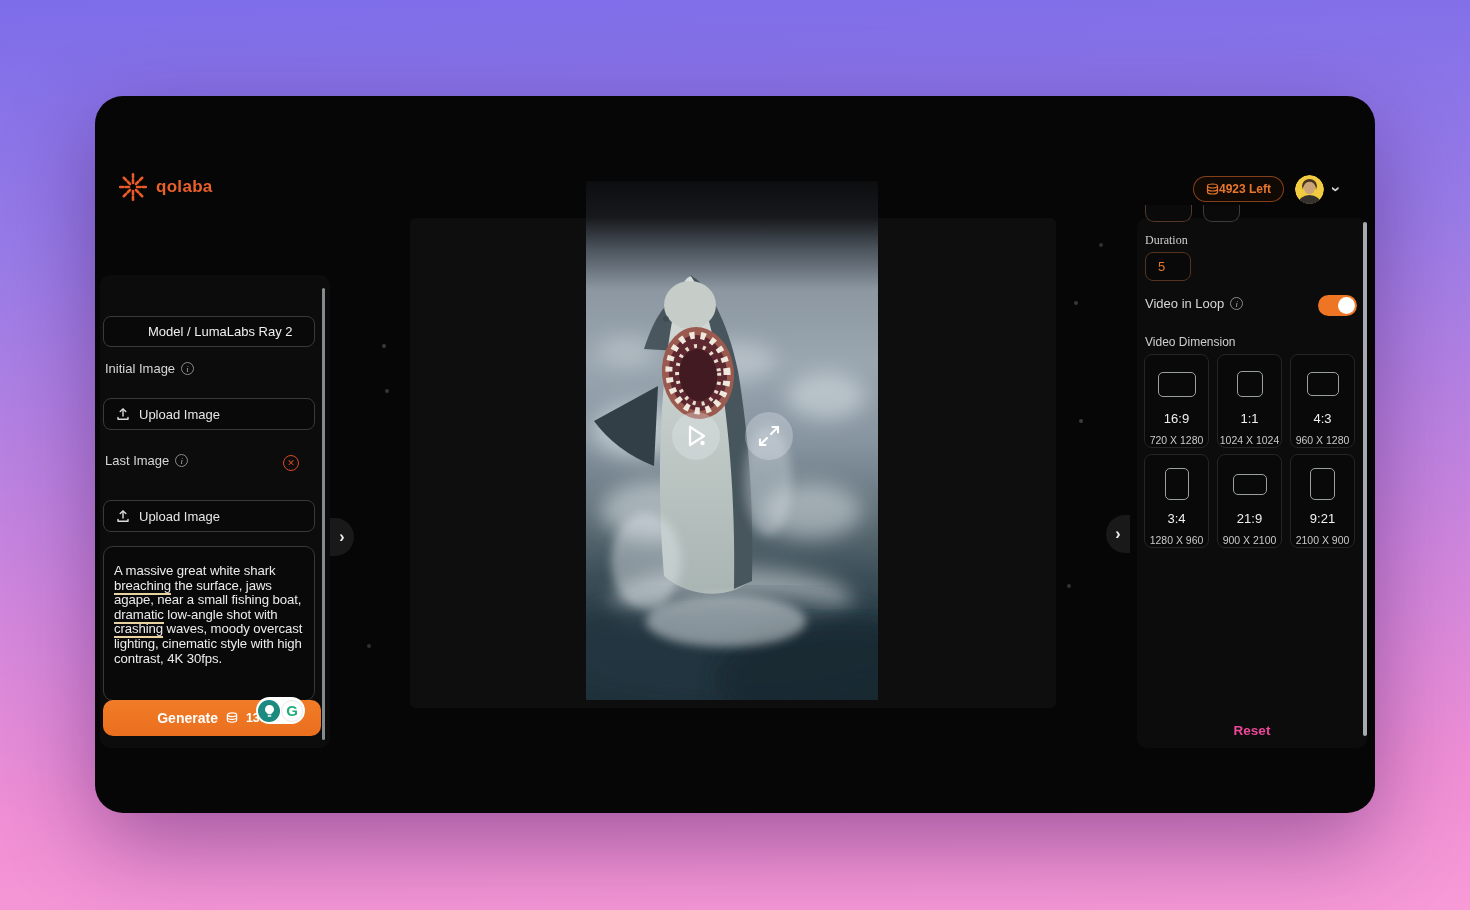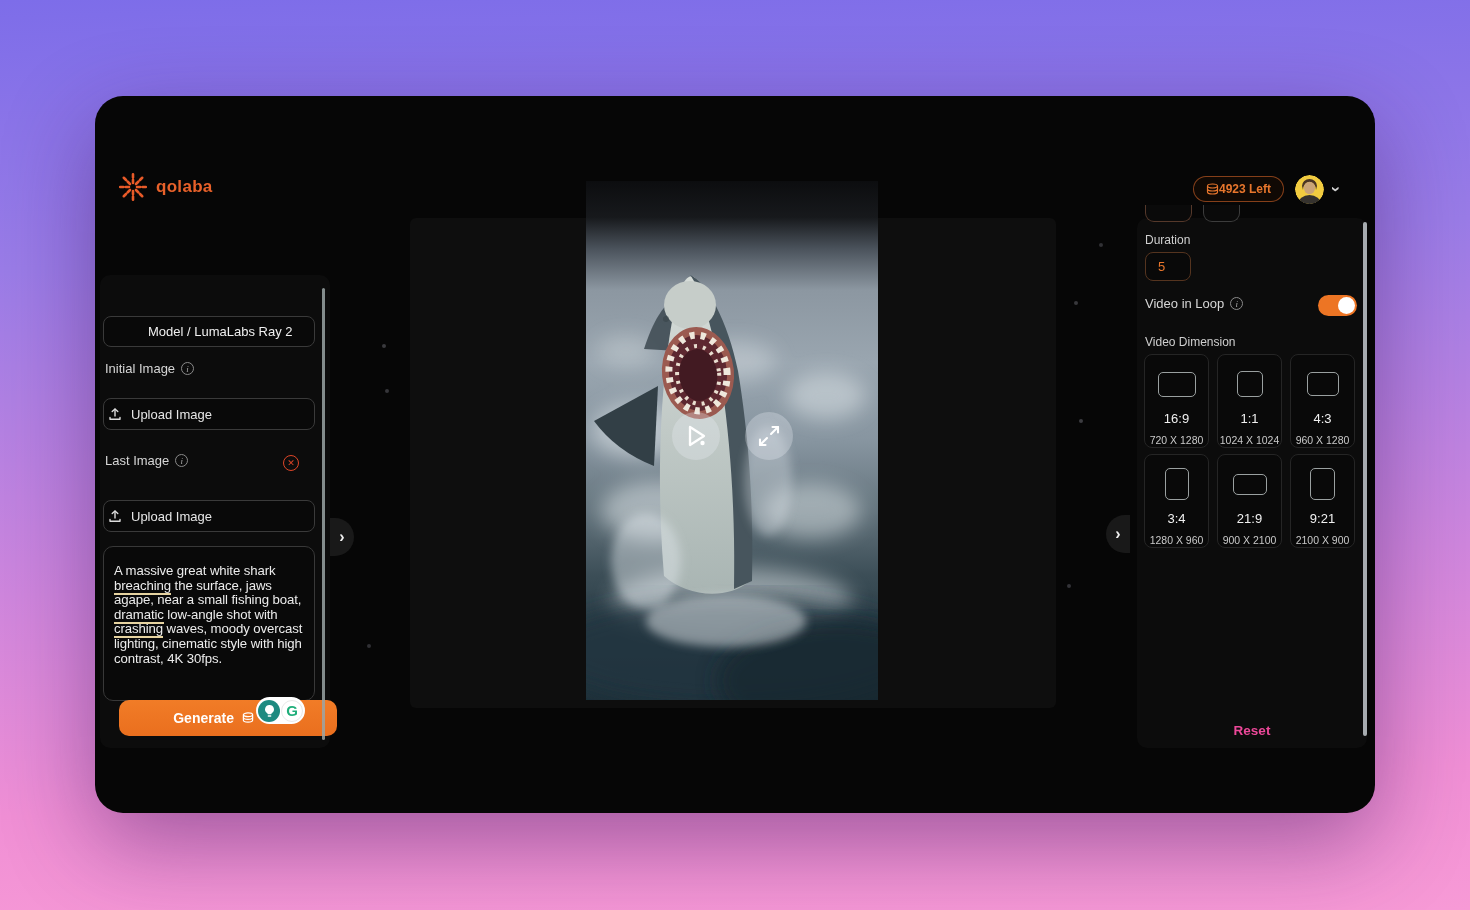--- a/index.html
+++ b/index.html
@@ -38,27 +38,27 @@
   .info-i { display:inline-flex; width:13px; height:13px; border:1px solid #8a8a8a; border-radius:50%;
     color:#a8a8a8; font-size:9px; align-items:center; justify-content:center; margin-left:6px;
     font-style:italic; font-family:"Liberation Serif",serif; }
   .initial-lbl { left:10px; top:265px; }
   .last-lbl { left:10px; top:357px; }
   .remove-btn { position:absolute; left:188px; top:359px; width:16px; height:16px; border:1.5px solid #dd4527;
     border-radius:50%; color:#dd4527; font-size:9px; font-weight:700; display:flex; align-items:center;
     justify-content:center; cursor:pointer; }
   .upload-btn { position:absolute; left:8px; width:212px; height:32px; background:#090909;
     border:1px solid #3a3a3a; border-radius:8px; color:#e6e6e6; font-size:13px;
-    display:flex; align-items:center; gap:9px; padding:0 4px; cursor:pointer; }
+    display:flex; align-items:center; gap:9px; padding:0 12px; cursor:pointer; }
   .upload-1 { top:302px; } .upload-2 { top:404px; }
   .prompt-box { position:absolute; left:8px; top:450px; width:212px; height:155px; background:#090909;
     border:1px solid #383838; border-radius:10px; padding:17px 10px; color:#ececec;
     font-size:13.2px; line-height:14.6px; letter-spacing:-.1px; overflow:hidden; cursor:text; }
   .gu { border-bottom:2px solid #e6d3a0; }
-  .generate-btn { position:absolute; left:24px; top:604px; width:218px; height:36px; border:none;
+  .generate-btn { position:absolute; left:8px; top:604px; width:218px; height:36px; border:none;
     background:linear-gradient(180deg,#f17c27,#ea6f1e); border-radius:10px; color:#fff;
     display:flex; align-items:center; justify-content:center; gap:8px; font-size:14px; font-weight:700;
     cursor:pointer; font-family:inherit; }
   .gen-cost { font-size:12.5px; font-weight:600; }
   .gramm-badge { position:absolute; left:161px; top:601px; width:49px; height:27px; background:#fff;
     border-radius:14px; display:flex; align-items:center; padding:0 2px; gap:1px; cursor:pointer; }
   .bulb-circ { width:22px; height:22px; border-radius:50%; background:#1d8a80; display:flex;
     align-items:center; justify-content:center; }
   .g-circ { width:22px; height:22px; border-radius:50%; background:#fff; border:1px solid #e8e8e8;
     color:#1fae7a; font-weight:800; font-size:15px; display:flex; align-items:center; justify-content:center; }
@@ -80,21 +80,21 @@
   
   .right-panel { position:absolute; left:1042px; top:122px; width:230px; height:530px;
     background:#0c0c0c; border-radius:10px; }
   .rp-scrollbar { position:absolute; left:1268px; top:126px; width:4px; height:514px;
     background:#c2c8cc; border-radius:2px; opacity:.85; cursor:pointer; }
   .cut-box { position:absolute; top:109px; height:17px; border:1px solid #3c3c3c; border-top:none;
     border-radius:0 0 9px 9px; background:#0a0a0a; cursor:pointer; }
   .cut-1 { left:1050px; width:47px; border-color:#55382a; }
   .cut-2 { left:1108px; width:37px; }
   .rp-lbl { position:absolute; color:#cfcfcf; font-size:12px; }
-  .duration-lbl { left:1050px; top:137px; }
+  .duration-lbl { left:1050px; top:137px;font-family:Liberation Serif, serif; }
   .duration-input { left:1050px; top:156px; width:46px; height:29px; border-color:#55341f;
     color:#e8762c; font-size:13px; justify-content:flex-start; cursor:text; }
   .loop-lbl { left:1050px; top:200px; font-size:13px; color:#d6d6d6; }
   .toggle { position:absolute; left:1223px; top:199px; width:39px; height:21px; background:#ed7524;
     border-radius:11px; cursor:pointer; }
   .toggle .knob { position:absolute; right:2px; top:2px; width:17px; height:17px; background:#fff; border-radius:50%; }
   .dim-lbl { left:1050px; top:239px; }
   .dim-grid { position:absolute; left:1049px; top:258px; width:211px; display:grid;
     grid-template-columns:65px 65px 65px; grid-auto-rows:94px; gap:6px 8px; }
   .dim-card { background:#090909; border:1px solid #252525; border-radius:8px; display:flex;

